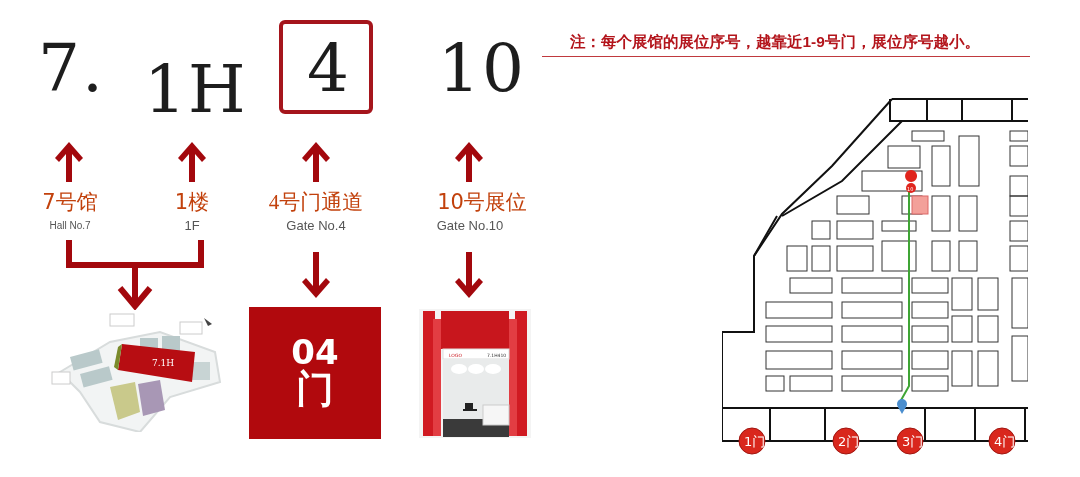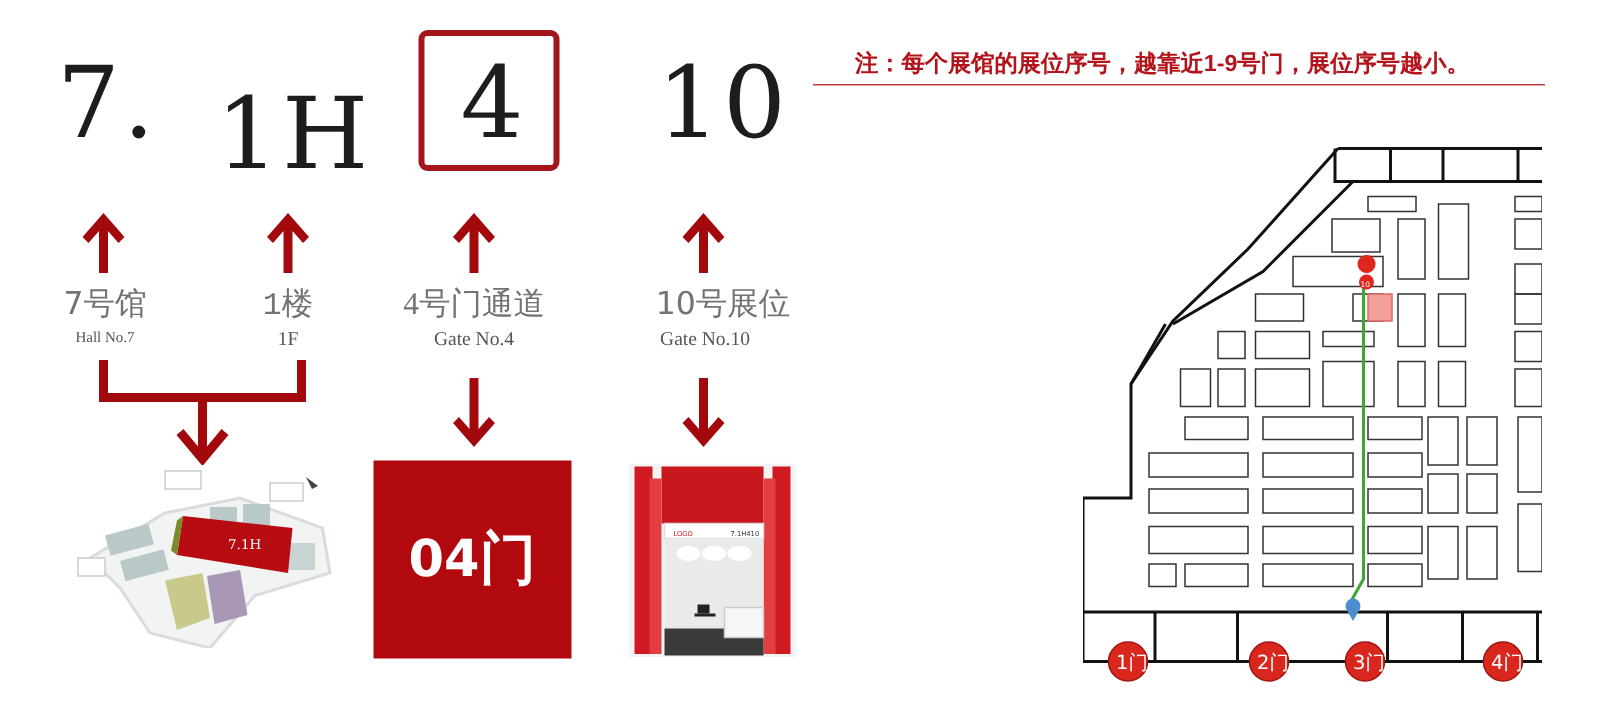--- a/index.html
+++ b/index.html
@@ -6,25 +6,25 @@
   html, body { width: 1080px; height: 477px; background: #ffffff; overflow: hidden; }
   body { position: relative; font-family: "DejaVu Sans", sans-serif; color: #222; }
 
   .code-char { position: absolute; font-family: "DejaVu Serif", "Liberation Serif", serif; font-size: 66px; color: #1d1d1d; line-height: 1; letter-spacing: 2px; }
   .code-box { position: absolute; left: 279px; top: 20px; width: 94px; height: 94px; border: 4px solid #a5151c; border-radius: 6px; }
 
   .note { position: absolute; left: 570px; top: 32px; font-family: "Liberation Sans", sans-serif; font-weight: bold; font-size: 15.5px; color: #b3141b; white-space: nowrap; }
   .note-line { position: absolute; left: 542px; top: 56px; width: 488px; height: 1px; background: #c0393e; }
 
   .arrow-up { position: absolute; width: 32px; height: 42px; }
-  .label-cn { position: absolute; font-family: "DejaVu Sans", sans-serif; font-size: 21px; color: #737373; text-align: center; white-space: nowrap; }
-  .label-en { position: absolute; font-family: Liberation Serif, serif; font-size: 13px; color: #555; text-align: center; white-space: nowrap; font-weight: 300; }
+  .label-cn { position: absolute; font-family: "DejaVu Sans", sans-serif; font-size: 21px; color: #c2410c; text-align: center; white-space: nowrap; }
+  .label-en { position: absolute; font-family: Liberation Sans, sans-serif; font-size: 13px; color: #555; text-align: center; white-space: nowrap; font-weight: 300; }
   .label-en.small { font-size: 10px; }
 
-  .gate-tile { position: absolute; left: 249px; top: 307px; width: 132px; height: 132px; background: #b1090d; color: #fff; display: flex; flex-direction: row; align-items: center; justify-content: center; }
+  .gate-tile { position: absolute; left: 249px; top: 307px; width: 132px; height: 132px; background: #b1090d; color: #fff; display: flex; flex-direction: column; align-items: center; justify-content: center; }
   .gate-tile .num { font-family: "DejaVu Sans", sans-serif; font-weight: bold; font-size: 34px; line-height: 1; }
   .gate-tile .char { font-family: "DejaVu Sans", sans-serif; font-weight: bold; font-size: 38px; line-height: 1.1; }
 
   .booth-img { position: absolute; left: 419px; top: 309px; width: 112px; height: 129px; }
   .hall-img { position: absolute; left: 40px; top: 312px; width: 190px; height: 120px; }
   .floor-map { position: absolute; left: 722px; top: 96px; width: 306px; height: 364px; }
 </style>
 </head>
 <body>
 
@@ -45,21 +45,21 @@
   </svg>
 <svg class="arrow-up" style="left:300px; top:140px;" viewBox="0 0 32 42">
     <path d="M16 2 L2 18 L6 22 L13 14 L13 42 L19 42 L19 14 L26 22 L30 18 Z" fill="#a3080d"></path>
   </svg>
 <svg class="arrow-up" style="left:453px; top:140px;" viewBox="0 0 32 42">
     <path d="M16 2 L2 18 L6 22 L13 14 L13 42 L19 42 L19 14 L26 22 L30 18 Z" fill="#a3080d"></path>
   </svg>
 
 <div class="label-cn" style="left:30px; top:188px; width:80px;">7号馆</div>
 <div class="label-en small" style="left:30px; top:220px; width:80px;">Hall No.7</div>
-<div class="label-cn" style="left:152px; top:188px; width:80px;font-family:Liberation Mono, monospace;">1楼</div>
+<div class="label-cn" style="left:152px; top:188px; width:80px;">1楼</div>
 <div class="label-en" style="left:152px; top:218px; width:80px;">1F</div>
 <div class="label-cn" style="left:246px; top:188px; width:140px;font-family:Liberation Serif, serif;">4号门通道</div>
 <div class="label-en" style="left:246px; top:218px; width:140px;">Gate No.4</div>
 <div class="label-cn" style="left:422px; top:188px; width:120px;">10号展位</div>
 <div class="label-en" style="left:410px; top:218px; width:120px;">Gate No.10</div>
 
 <svg style="position:absolute; left:60px; top:240px;" width="150" height="70" viewBox="0 0 150 70">
   <path d="M9 0 V25 H141 V0" stroke="#a3080d" stroke-width="6" fill="none"></path>
   <path d="M75 25 V62" stroke="#a3080d" stroke-width="6"></path>
   <path d="M60 48 L75 66 L90 48" stroke="#a3080d" stroke-width="6" fill="none"></path>

